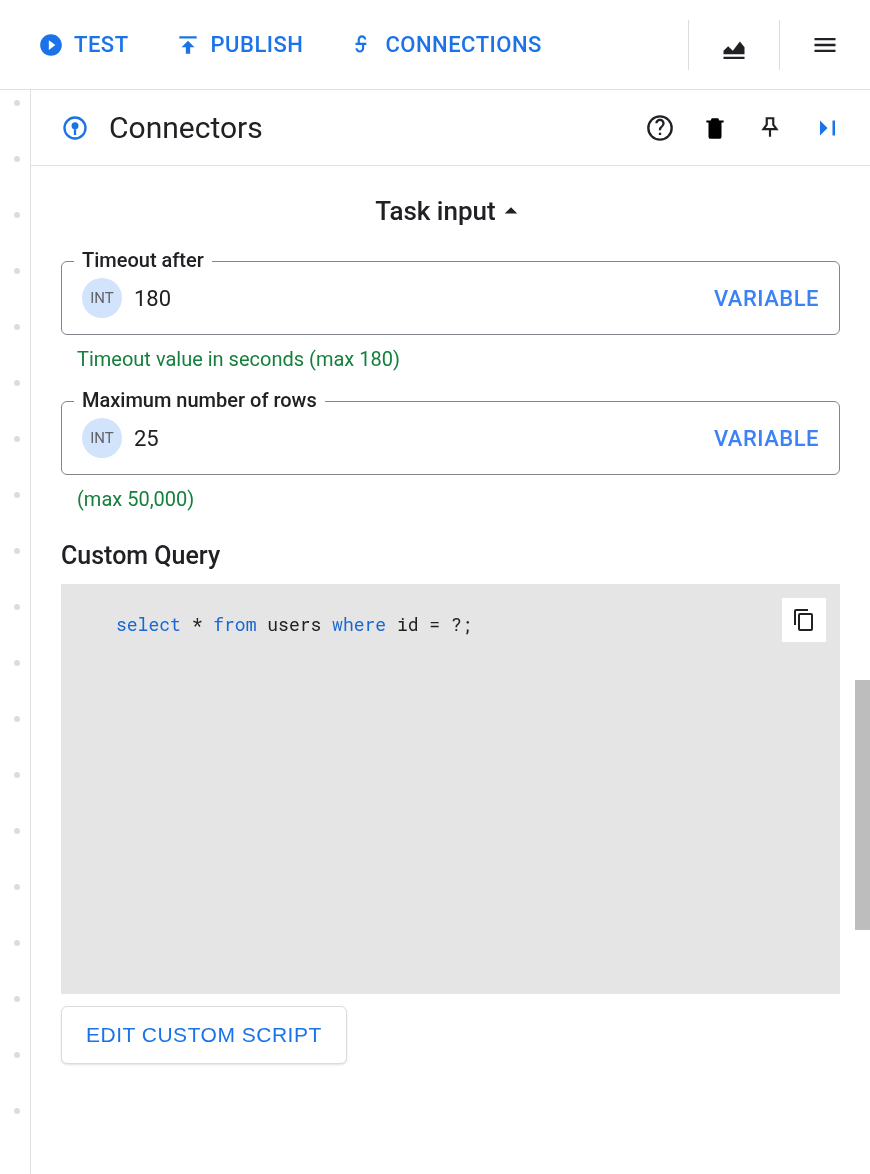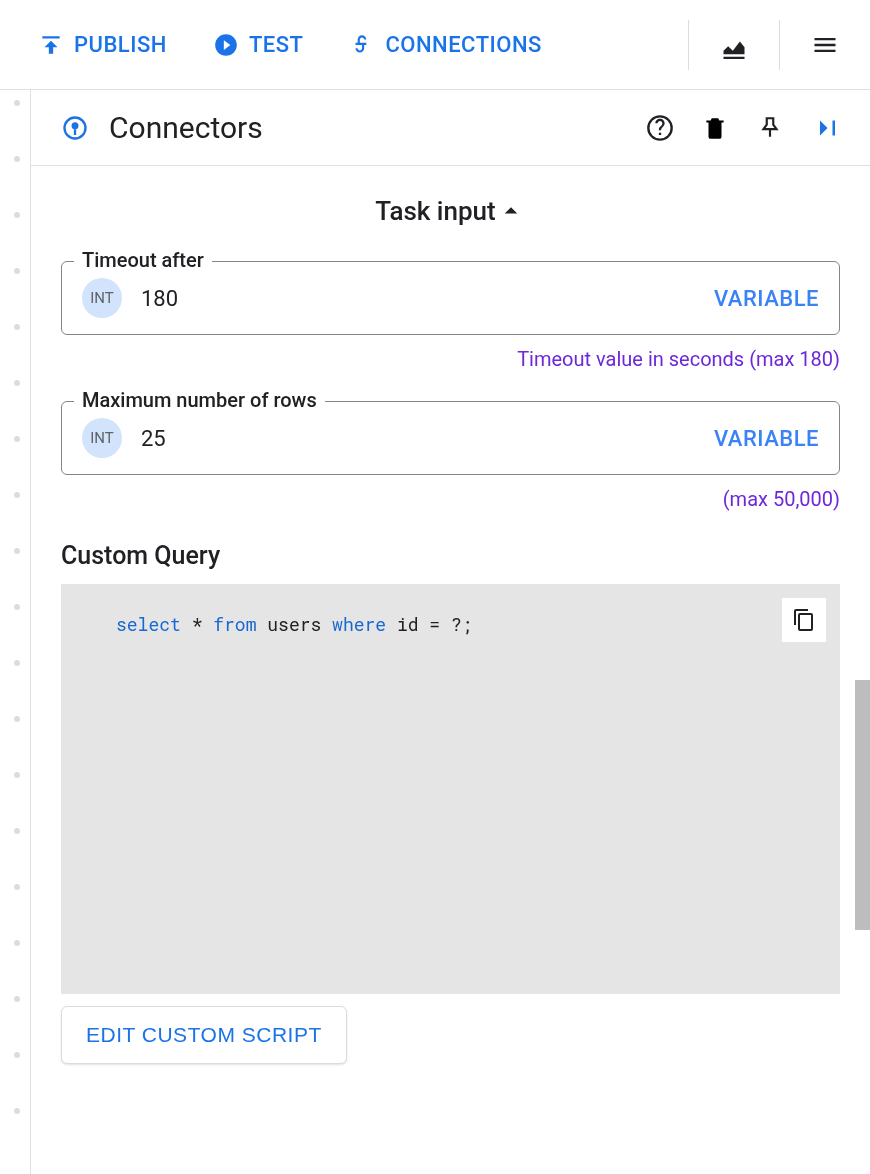--- a/index.html
+++ b/index.html
@@ -98,21 +98,21 @@
       font-weight: 500;
       color: #202124;
     }
     .field-wrap {
       position: relative;
       border: 1px solid #80868b;
       border-radius: 6px;
       padding: 16px 20px;
       display: flex;
       align-items: center;
-      gap: 19px;
+      gap: 12px;
       margin-top: 12px;
     }
     .field-label {
       position: absolute;
       top: -14px;
       left: 12px;
       background: #fff;
       padding: 0 8px;
       font-size: 20px;
       font-weight: 500;
@@ -152,23 +152,22 @@
     }
     .variable-link {
       color: #3b82f6;
       font-size: 22px;
       font-weight: 500;
       letter-spacing: 0.5px;
       cursor: pointer;
     }
     .field-hint {
       font-size: 20px;
-      color: #6d28d9;
+      color: #15803d;
       margin: 12px 0 30px 16px;
-      text-align: right;
     }
     .query-label {
       font-size: 25px;
       font-weight: 500;
       color: #202124;
       margin: 20px 0 14px 0;
     }
     .code-block {
       background: #e5e5e5;
       position: relative;
@@ -223,29 +222,29 @@
       height: 250px;
       background: #bdbdbd;
     }
   </style>
 </head>
 <body>
 
 <div class="toolbar">
   <div class="toolbar-btn">
     <svg width="26" height="26" viewBox="0 0 24 24">
-        <path d="M4 4h16v2H4V4zm8 4l-6 6h4v6h4v-6h4l-6-6z"></path>
-      </svg>
-    <span>PUBLISH</span>
+        <path d="M12 2C6.48 2 2 6.48 2 12s4.48 10 10 10 10-4.48 10-10S17.52 2 12 2zm-2 14.5v-9l6 4.5-6 4.5z"></path>
+      </svg>
+    <span>TEST</span>
   </div>
   <div class="toolbar-btn">
     <svg width="26" height="26" viewBox="0 0 24 24">
-        <path d="M12 2C6.48 2 2 6.48 2 12s4.48 10 10 10 10-4.48 10-10S17.52 2 12 2zm-2 14.5v-9l6 4.5-6 4.5z"></path>
-      </svg>
-    <span>TEST</span>
+        <path d="M4 4h16v2H4V4zm8 4l-6 6h4v6h4v-6h4l-6-6z"></path>
+      </svg>
+    <span>PUBLISH</span>
   </div>
   <div class="toolbar-btn">
     <svg width="26" height="26" viewBox="0 0 24 24">
         <path d="M8 7c0-2.2 1.8-4 4-4s4 1.8 4 4h-2c0-1.1-.9-2-2-2s-2 .9-2 2v3h6v2h-2v3c0 2.2-1.8 4-4 4s-4-1.8-4-4h2c0 1.1.9 2 2 2s2-.9 2-2v-3H6v-2h2V7z"></path>
       </svg>
     <span>CONNECTIONS</span>
   </div>
   <div class="spacer"></div>
   <div class="divider-v"></div>
   <div class="icon-btn">

